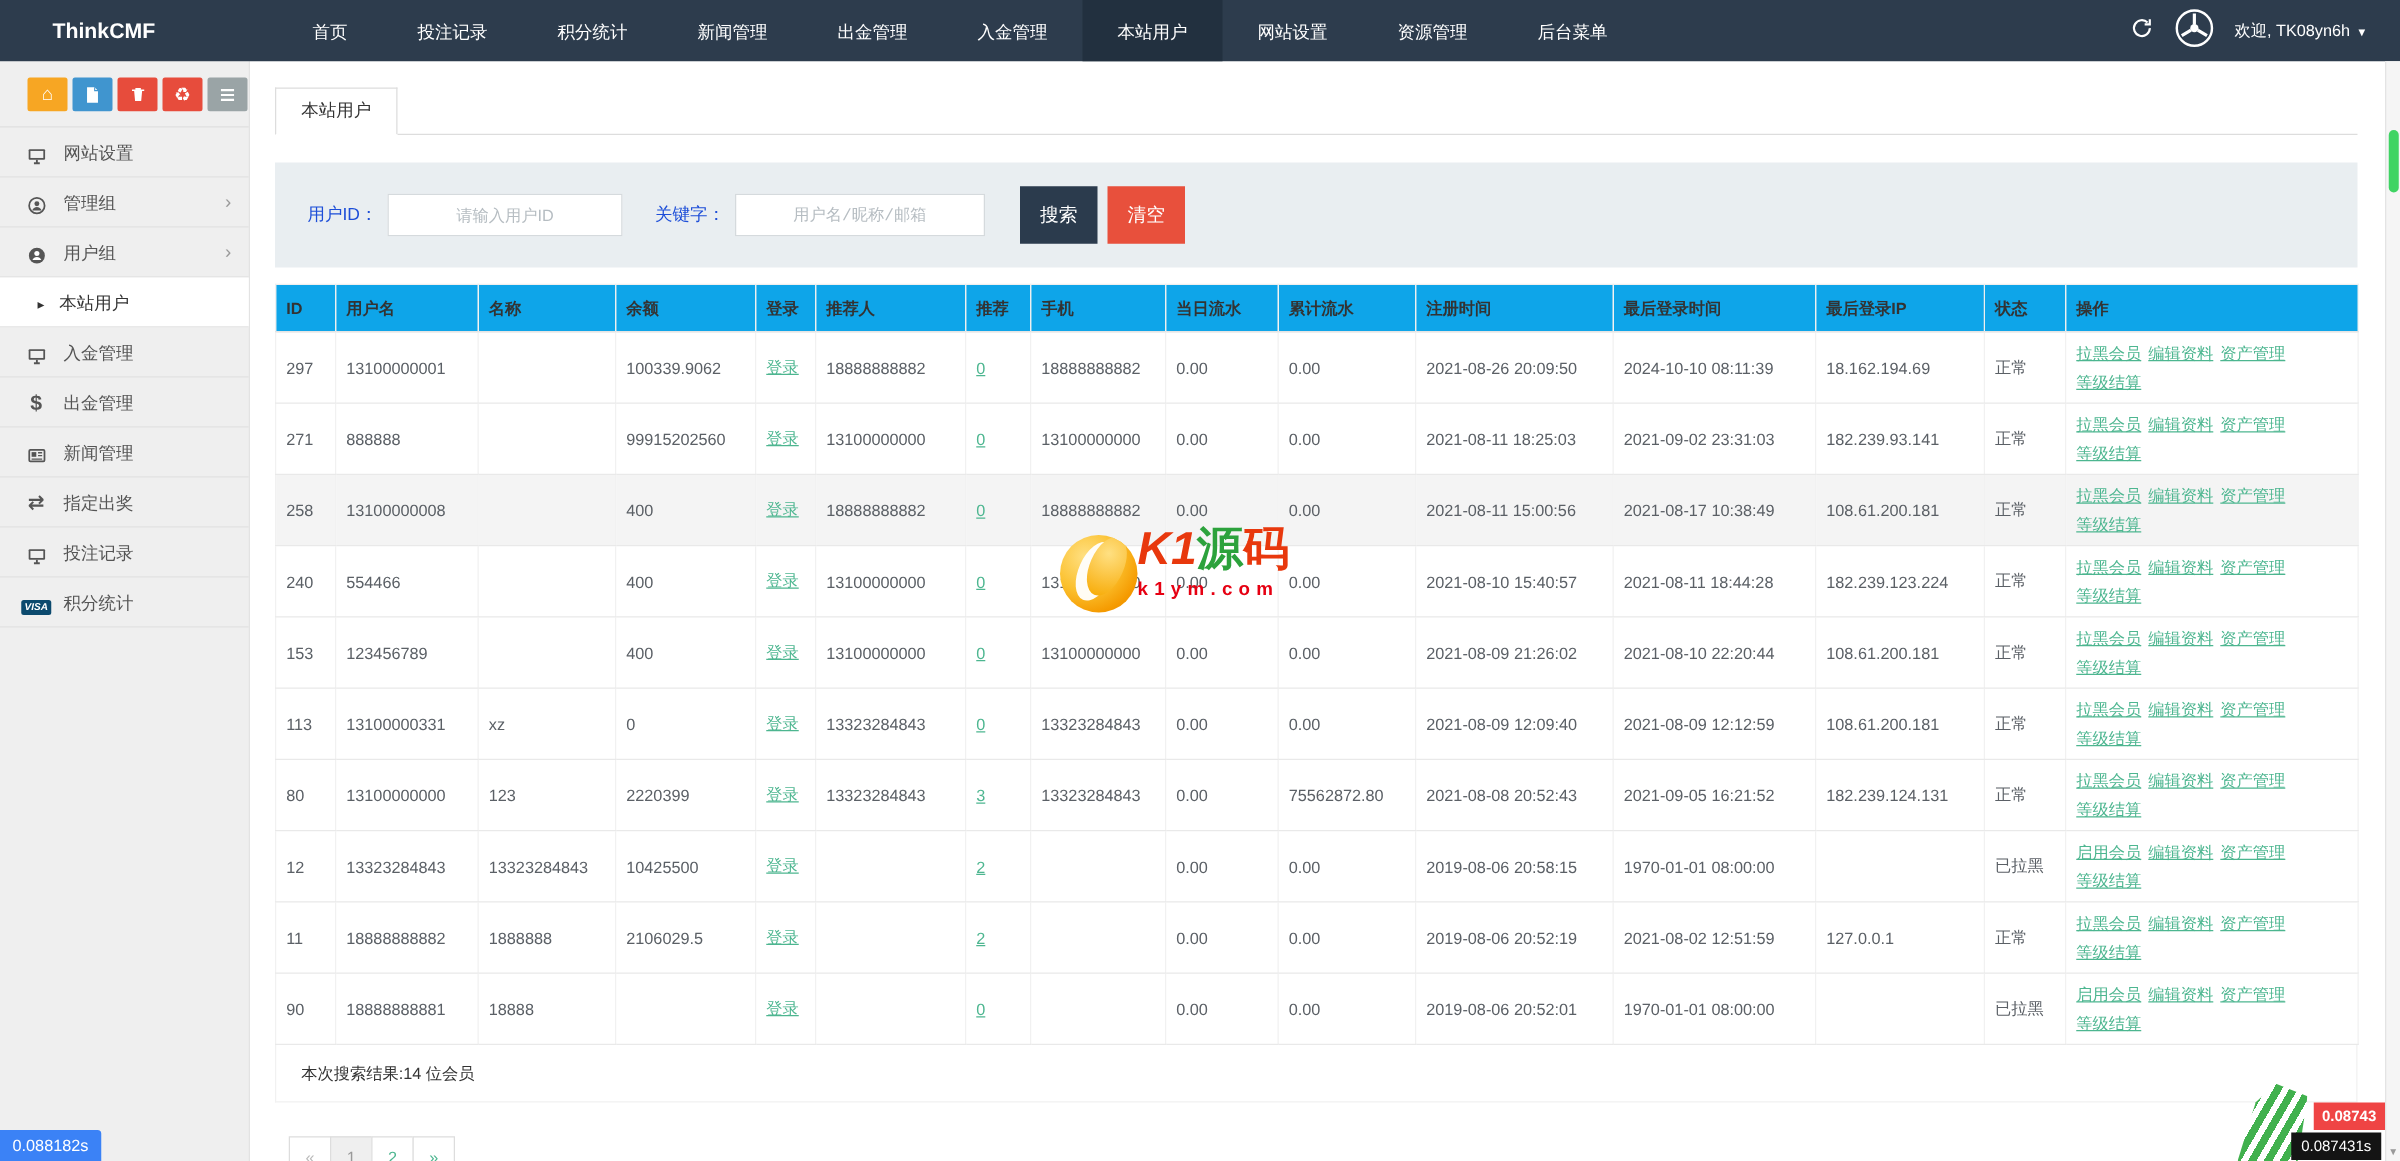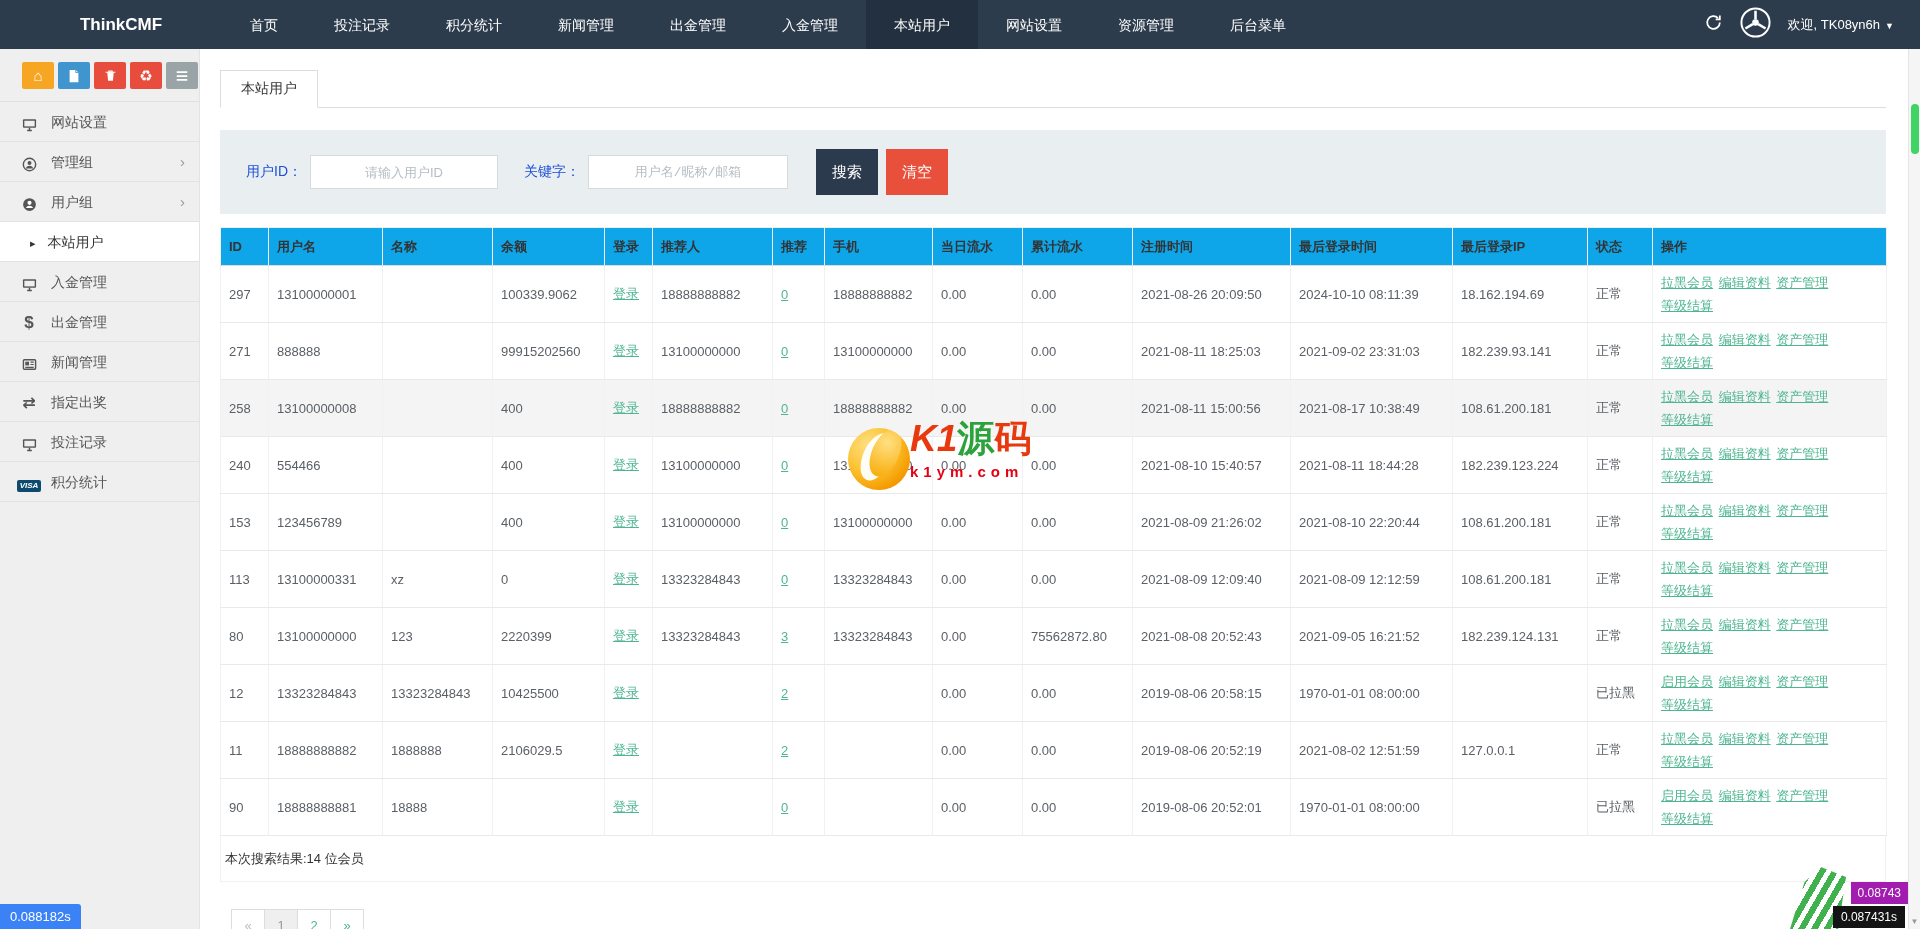--- a/index.html
+++ b/index.html
@@ -9,21 +9,21 @@
     --c-red:#e8503c;
     --c-navy:#2b3b4d;
   }
   *{box-sizing:border-box;}
   html,body{margin:0;padding:0;width:1920px;height:929px;overflow:hidden;
     font-family:"Liberation Sans","DejaVu Sans",sans-serif;background:#fff;}
 
   
   .topbar{position:absolute;left:0;top:0;width:1920px;height:49px;
     background:var(--c-topbar);display:flex;align-items:stretch;color:#fff;z-index:80;}
-  .logo{width:200px;line-height:49px;padding-left:42px;font-size:17px;font-weight:bold;text-align:center;}
+  .logo{width:200px;line-height:49px;padding-left:42px;font-size:17px;font-weight:bold;}
   .topnav{display:flex;padding-left:22px;}
   .nav-item{line-height:49px;padding:1px 28px;font-size:14px;cursor:pointer;white-space:nowrap;text-align:center;}
   .nav-item.active{background:var(--c-topbar-active);}
   .topbar-right{margin-left:auto;display:flex;align-items:center;gap:16px;padding-right:26px;}
   .welcome{font-size:13px;}
   .caret{font-size:9px;margin-left:5px;}
 
   
   .sidebar{position:absolute;left:0;top:49px;width:200px;bottom:0;background:#efefef;
     border-right:1px solid #e3e3e3;z-index:60;}
@@ -67,21 +67,21 @@
     font-size:13px;color:#5b6066;}
   .users-table th{font-weight:bold;color:#333;text-align:left;height:38px;padding:0 8px;
     border:1px solid #efefef;border-bottom:1px solid #ddd;background:#0ea5e9;white-space:nowrap;overflow:hidden;}
   .users-table td{height:57px;padding:0 8px;border:1px solid #f1f1f1;border-bottom:1px solid #e9e9e9;
     vertical-align:middle;white-space:nowrap;overflow:hidden;}
   .users-table tr.hl td{background:#f4f4f4;}
   .glink{color:var(--c-green);text-decoration:underline;cursor:pointer;}
   .ops{line-height:1.8;white-space:normal;}
   .ops .glink{margin-right:2px;}
 
-  .result-row{width:1666px;margin-left:20px;height:46px;line-height:46px;padding-left:4px;
+  .result-row{width:1666px;margin-left:20px;height:46px;line-height:46px;padding-left:20px;
     border:1px solid #f1f1f1;border-top:none;font-size:13px;color:#333;}
 
   .pagination{margin:27px 0 0 32px;}
   .page-btn{display:inline-block;min-width:34px;height:31px;line-height:31px;text-align:center;
     border:1px solid #ddd;margin-left:-1px;font-size:13px;color:var(--c-green);
     background:#fff;cursor:pointer;}
   .page-btn.muted{color:#bbb;}
   .page-btn.active{background:#efefef;color:#999;}
 
   
@@ -97,22 +97,22 @@
   .wm-line1{font-size:37px;font-weight:bold;line-height:1.15;white-space:nowrap;}
   .wm-k1{color:#e8380d;font-style:italic;}
   .wm-yuan{color:#2ca23c;}
   .wm-ma{color:#e8380d;}
   .wm-url{margin-top:2px;font-size:15px;letter-spacing:5px;color:#e60012;font-weight:bold;}
 
   
   .green-ribbon{position:absolute;right:74px;bottom:0;width:56px;height:62px;z-index:55;
     background:repeating-linear-gradient(120deg,#ffffff 0 5px,#41b14e 5px 11px);
     clip-path:polygon(55% 0,100% 16%,86% 100%,0 100%,26% 24%);}
-  .badge-rt{position:absolute;right:12px;bottom:25px;background:#a21caf;color:#fff;
-    font-size:12px;padding:4px 7px;z-index:56;}
+  .badge-rt{position:absolute;right:12px;bottom:25px;background:#ef4444;color:#fff;
+    font-size:12px;padding:4px 7px;z-index:56;font-weight:bold;}
   .badge-rb{position:absolute;right:15px;bottom:1px;background:#141414;color:#fff;
     font-size:12px;padding:4px 8px;z-index:57;}
   .vscroll{position:absolute;right:0;top:49px;bottom:0;width:12px;background:#f5f5f5;
     border-left:1px solid #e4e4e4;z-index:85;}
   .vthumb{position:absolute;left:2px;width:8px;top:55px;height:50px;background:#3fd463;border-radius:4px;}
   .varrow{position:absolute;bottom:0;left:0;width:100%;height:14px;text-align:center;
     font-size:8px;color:#999;line-height:14px;}
 </style>
 </head>
 <body>

